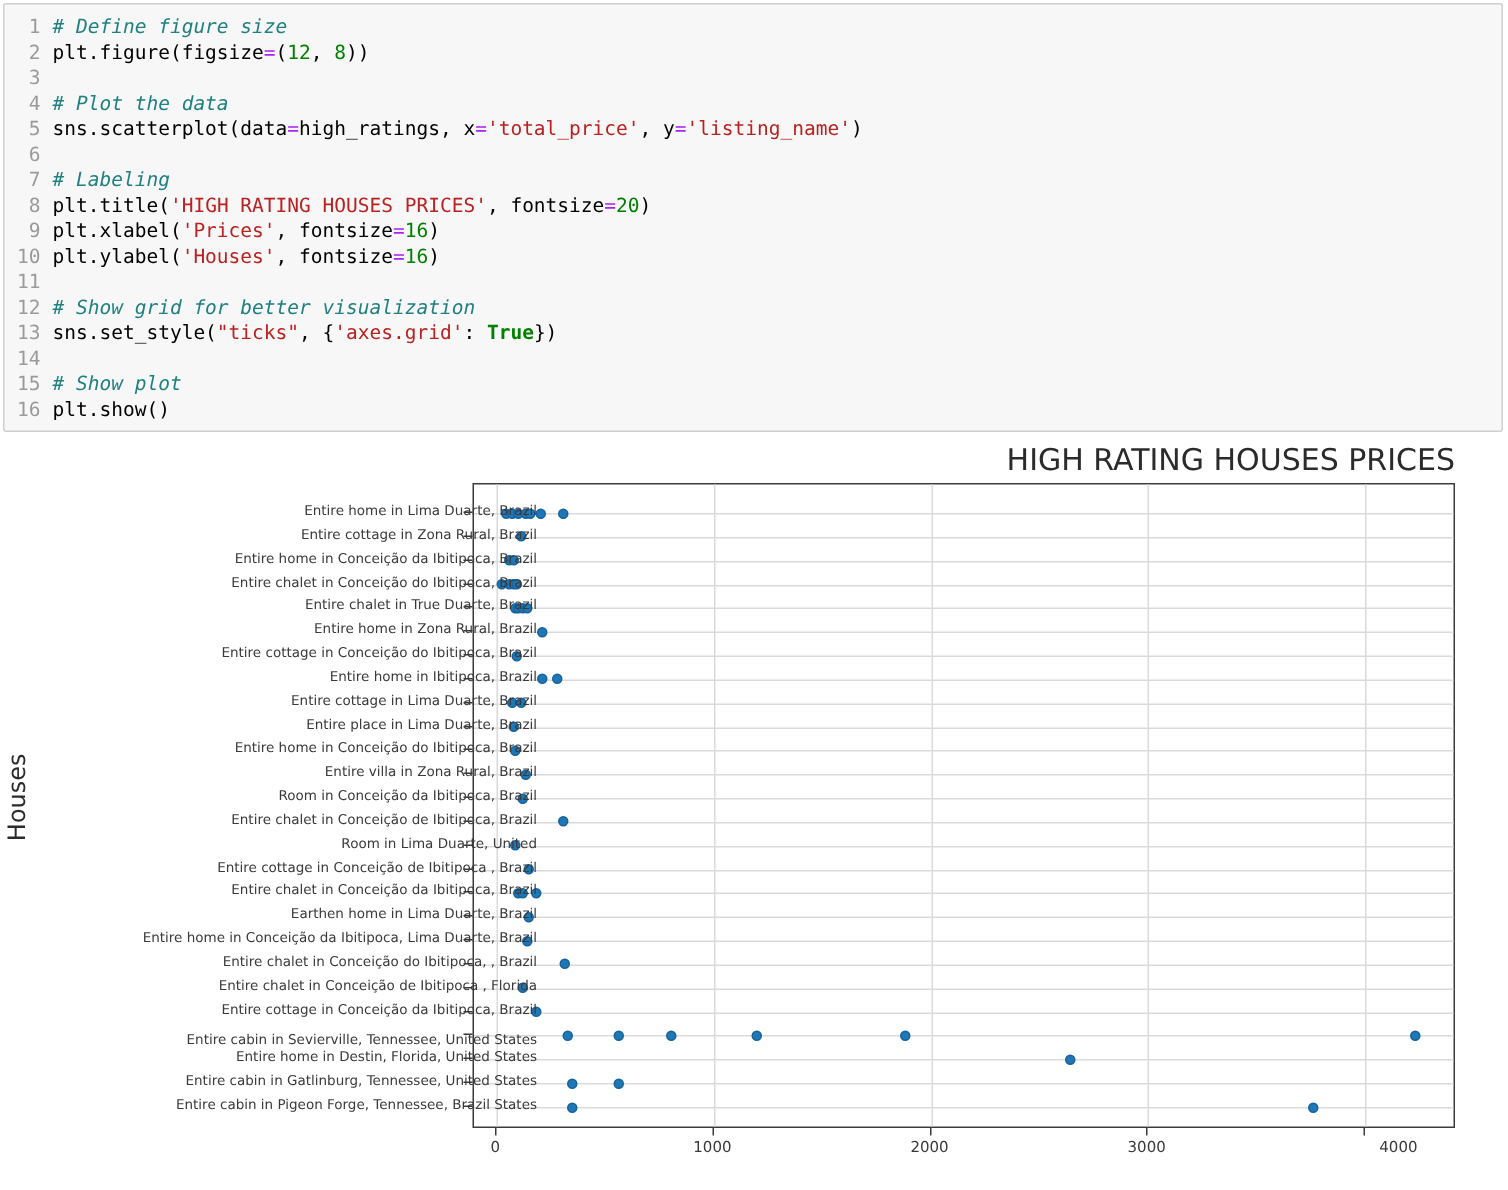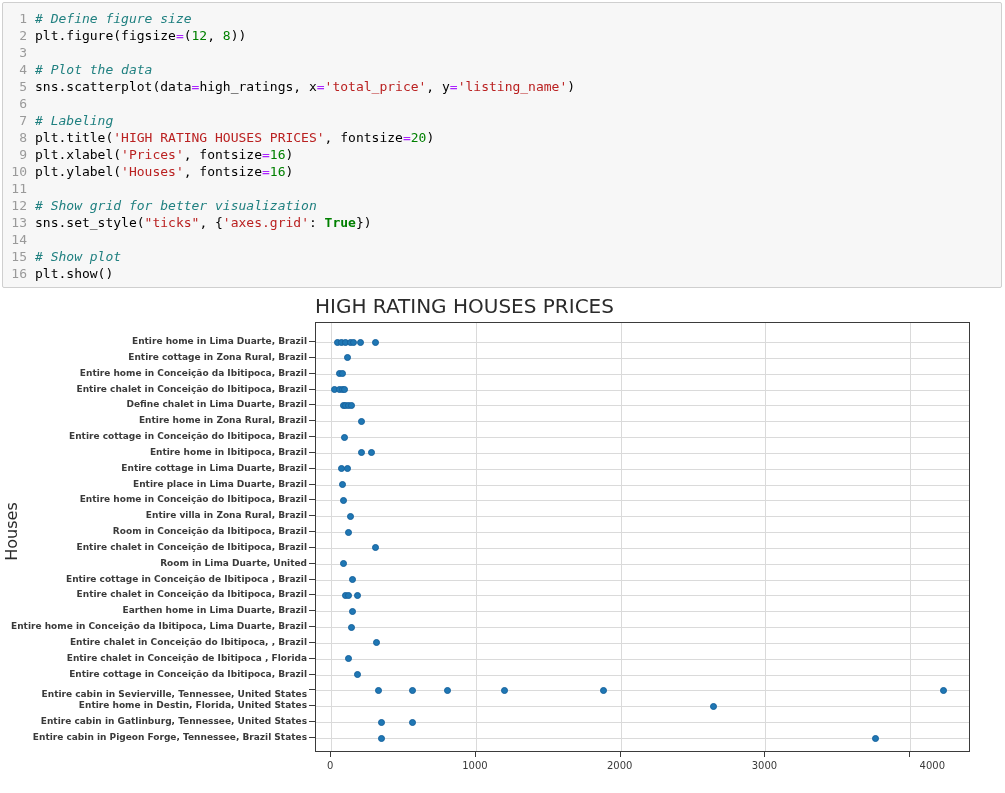--- a/index.html
+++ b/index.html
@@ -20,31 +20,31 @@
   .src { color:#000; }
   .tok-c { color:#208080; font-style:italic; }
   .tok-s { color:#ba2121; }
   .tok-n { color:#008000; }
   .tok-o { color:#aa22ff; }
   .tok-k { color:#008000; font-weight:bold; }
 
   
   .figure { position:absolute; left:0; top:290px; width:1005px; height:503px; }
   .chart-title { position:absolute; left:315px; top:4px; width:655px;
-                 text-align:left; font-size:20px; color:#2b2b2b; }
+                 text-align:right; font-size:20px; color:#2b2b2b; }
   .plot-area { position:absolute; left:315px; top:32px; width:655px; height:430px;
                border:1px solid #3b3b3b; background:#ffffff; }
   .vgrid { position:absolute; top:0; width:1px; height:100%; background:#dadada; }
   .hgrid { position:absolute; left:0; width:100%; height:1px; background:#dadada; }
   .dot  { position:absolute; width:7px; height:7px; border-radius:50%;
           background:#1f77b4; border:1px solid #16629e; }
   .ytick { position:absolute; width:6px; height:1px; background:#3b3b3b; }
   .xtick { position:absolute; width:1px; height:5px; background:#3b3b3b; }
-  .ycat  { position:absolute; left:0; width:307px; text-align:right;
-           font-size:9px; color:#3a3a3a; line-height:11px;font-weight:bold; }
+  .ycat  { position:absolute; left:0; width:358px; text-align:right;
+           font-size:9px; color:#3a3a3a; line-height:11px; }
   .xticklabel { position:absolute; width:60px; text-align:center;
                 font-size:10px; color:#3a3a3a; }
   .xaxis-label { position:absolute; left:315px; top:478px; width:655px;
                  text-align:center; font-size:16px; color:#2b2b2b; }
   .yaxis-label { position:absolute; left:-34px; top:232px; width:90px;
                  text-align:center; font-size:16px; color:#2b2b2b;
                  transform:rotate(-90deg); }
 </style>
 </head>
 <body>
@@ -141,21 +141,21 @@
   <div id="axes-decorations">
       <div class="ytick" style="left: 309px; top: 51px;"></div>
       <div class="ycat" style="top: 46px;">Entire home in Lima Duarte, Brazil</div>
       <div class="ytick" style="left: 309px; top: 66.84px;"></div>
       <div class="ycat" style="top: 61.84px;">Entire cottage in Zona Rural, Brazil</div>
       <div class="ytick" style="left: 309px; top: 82.68px;"></div>
       <div class="ycat" style="top: 77.68px;">Entire home in Conceição da Ibitipoca, Brazil</div>
       <div class="ytick" style="left: 309px; top: 98.52px;"></div>
       <div class="ycat" style="top: 93.52px;">Entire chalet in Conceição do Ibitipoca, Brazil</div>
       <div class="ytick" style="left: 309px; top: 114.36px;"></div>
-      <div class="ycat" style="top: 109.36px;">Define chalet in Lima Duarte, Brazil</div>
+      <div class="ycat" style="top: 109.36px;">Entire chalet in True Duarte, Brazil</div>
       <div class="ytick" style="left: 309px; top: 130.2px;"></div>
       <div class="ycat" style="top: 125.2px;">Entire home in Zona Rural, Brazil</div>
       <div class="ytick" style="left: 309px; top: 146.04px;"></div>
       <div class="ycat" style="top: 141.04px;">Entire cottage in Conceição do Ibitipoca, Brazil</div>
       <div class="ytick" style="left: 309px; top: 161.88px;"></div>
       <div class="ycat" style="top: 156.88px;">Entire home in Ibitipoca, Brazil</div>
       <div class="ytick" style="left: 309px; top: 177.72px;"></div>
       <div class="ycat" style="top: 172.72px;">Entire cottage in Lima Duarte, Brazil</div>
       <div class="ytick" style="left: 309px; top: 193.56px;"></div>
       <div class="ycat" style="top: 188.56px;">Entire place in Lima Duarte, Brazil</div>

